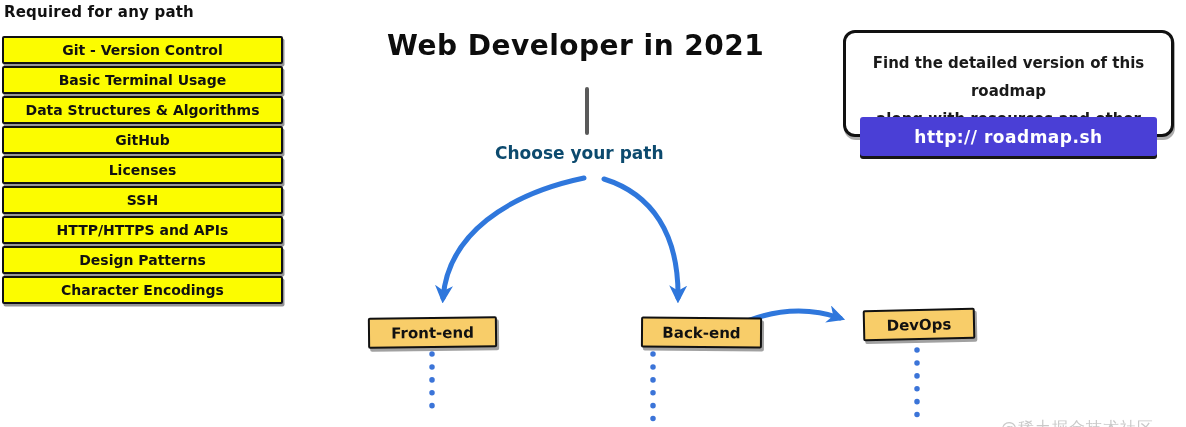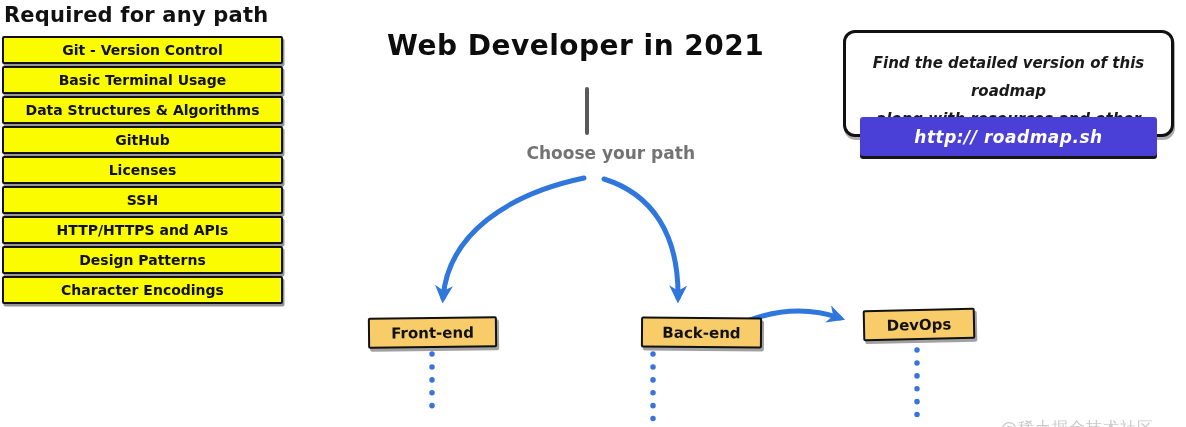--- a/index.html
+++ b/index.html
@@ -10,21 +10,21 @@
     height: 427px;
     background: #ffffff;
     overflow: hidden;
     font-family: "DejaVu Sans", "Liberation Sans", sans-serif;
   }
 
   
   .req-title {
     position: absolute;
     left: 4px; top: 3px;
-    font-size: 21px;
+    font-size: 15px;
     font-weight: bold;
     color: #111;
     letter-spacing: 0.2px;
   }
   .req-list {
     position: absolute;
     left: 2px; top: 36px;
     width: 281px;
     display: flex;
     flex-direction: column;
@@ -59,24 +59,24 @@
     position: absolute;
     left: 585px; top: 87px;
     width: 3.5px; height: 48px;
     background: #5a5a5a;
     border-radius: 2px;
   }
   .choose-path {
     position: absolute;
     left: 495px; top: 143px;
     width: 200px;
-    text-align: right;
+    text-align: left;
     font-size: 17px;
     font-weight: bold;
-    color: #737373;
+    color: #0c4a6e;
   }
 
   
   .connector-layer {
     position: absolute;
     left: 0; top: 0;
     pointer-events: none;
   }
 
   
@@ -100,21 +100,20 @@
 
   
   .info-box {
     position: absolute;
     left: 843px; top: 30px;
     width: 331px; height: 107px;
     background: #ffffff;
     border: 3px solid #111;
     border-radius: 12px;
     box-shadow: 1px 3px 0 rgba(20,20,20,0.35);
-    font-style: italic;
   }
   .info-text {
     margin-top: 16px;
     text-align: center;
     font-size: 15px;
     font-weight: 600;
     color: #1a1a1a;
     line-height: 28px;
   }
   .info-link-button {

